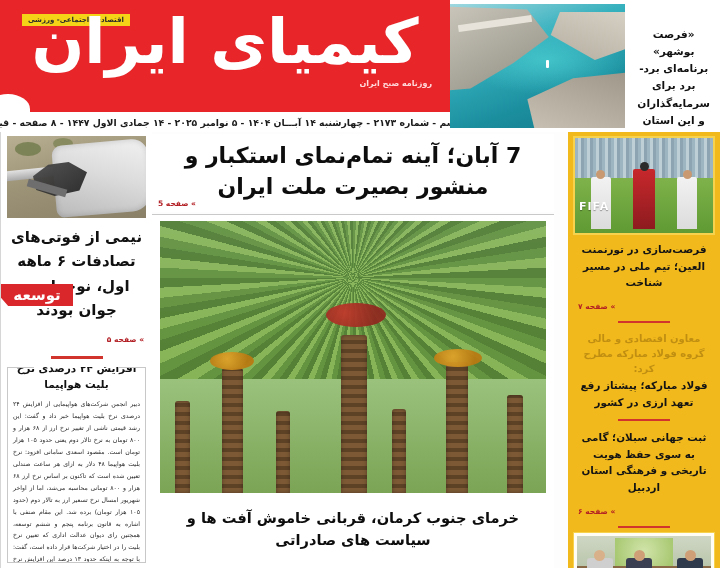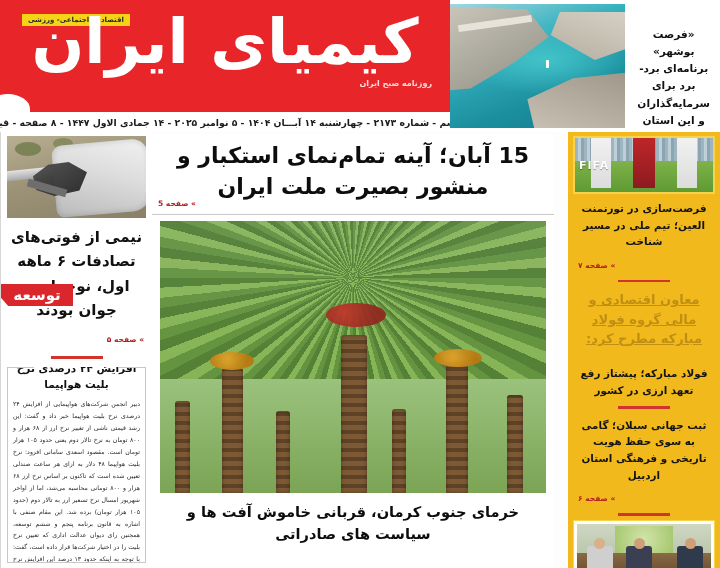--- a/index.html
+++ b/index.html
@@ -181,21 +181,21 @@
 
   
   .sidebar {
     position: absolute;
     right: 0; top: 132px;
     width: 152px; height: 436px;
     background: #f2b91c;
     padding: 4px 5px;
   }
   .sb-photo {
-    width: 100%; height: 58px;
+    width: 100%; height: 99px;
     border: 2px solid #f7d24c;
     overflow: hidden;
     position: relative;
     background: #6aa33f;
   }
   .sb-photo .crowd {
     position: absolute; left: 0; right: 0; top: 0; height: 44%;
     background:
       repeating-linear-gradient(90deg, #9fb6c9 0 3px, #c3d2de 3px 6px, #8fa6ba 6px 9px),
       linear-gradient(#b9c8d6, #8ea4b6);
@@ -217,27 +217,26 @@
   .sb-photo .head1 { left: 21px; bottom: 54px; }
   .sb-photo .head2 { right: 21px; bottom: 54px; }
   .sb-photo .head3 { left: 50%; margin-left: -4px; bottom: 62px; background: #2b2b2b; }
   .sb-photo .fifa {
     position: absolute; left: 4px; bottom: 20px;
     color: #ffffff; font-size: 11px; font-weight: bold; letter-spacing: 1px;
     text-shadow: 0 1px 1px rgba(0,0,0,.35);
   }
   .sb-item { padding: 6px 3px 4px 3px; }
   .sb-over {
-    font-size: 13px;
+    font-size: 10px;
     color: #c08f12;
     font-weight: bold;
     text-align: center;
     line-height: 1.5;
-    margin-bottom: 16px;
-    text-decoration: underline;
+    margin-bottom: 1px;
   }
   .sb-title {
     font-size: 10.4px;
     font-weight: bold;
     color: #141414;
     line-height: 1.6;
     text-align: center;
     letter-spacing: -.2px;
   }
   .sb-pagelink { margin-top: 3px; text-align: left; padding-left: 2px; }
@@ -317,21 +316,21 @@
     position: absolute;
     width: 54px; height: 22px;
     background: radial-gradient(circle at 30% 40%, #c0392b, #8e2a20 70%);
     border-radius: 50%;
     opacity: .95;
   }
   .palm .dates.amber {
     background: radial-gradient(circle at 40% 40%, #e0a32a, #b87a12 70%);
   }
   .palm-cap {
-    padding-top: 8px;
+    padding-top: 14px;
     text-align: center;
   }
   .palm-cap h2 {
     font-size: 14.6px;
     font-weight: bold;
     color: #0d0d0d;
     line-height: 1.5;
     letter-spacing: -.3px;
   }
   .palm-pagelink {
@@ -486,21 +485,21 @@
     </div>
     <div class="teaser-text">
       <p>«فرصت بوشهر» برنامه‌ای برد-برد برای سرمایه‌گذاران و این استان است</p>
       <div class="teaser-pagelink">
         <span class="pagelink">» صفحه ۶</span>
       </div>
     </div>
   </div>
 
   <div class="lead">
-    <h1>15 آبان؛ آینه تمام‌نمای استکبار و منشور بصیرت ملت ایران</h1>
+    <h1>7 آبان؛ آینه تمام‌نمای استکبار و منشور بصیرت ملت ایران</h1>
     <div class="lead-pagelink">
       <span class="pagelink">» صفحه 5</span>
     </div>
   </div>
 
   <div class="sidebar">
     <div class="sb-photo">
       <div class="crowd"></div>
       <div class="pitch"></div>
       <div class="p1"></div>

